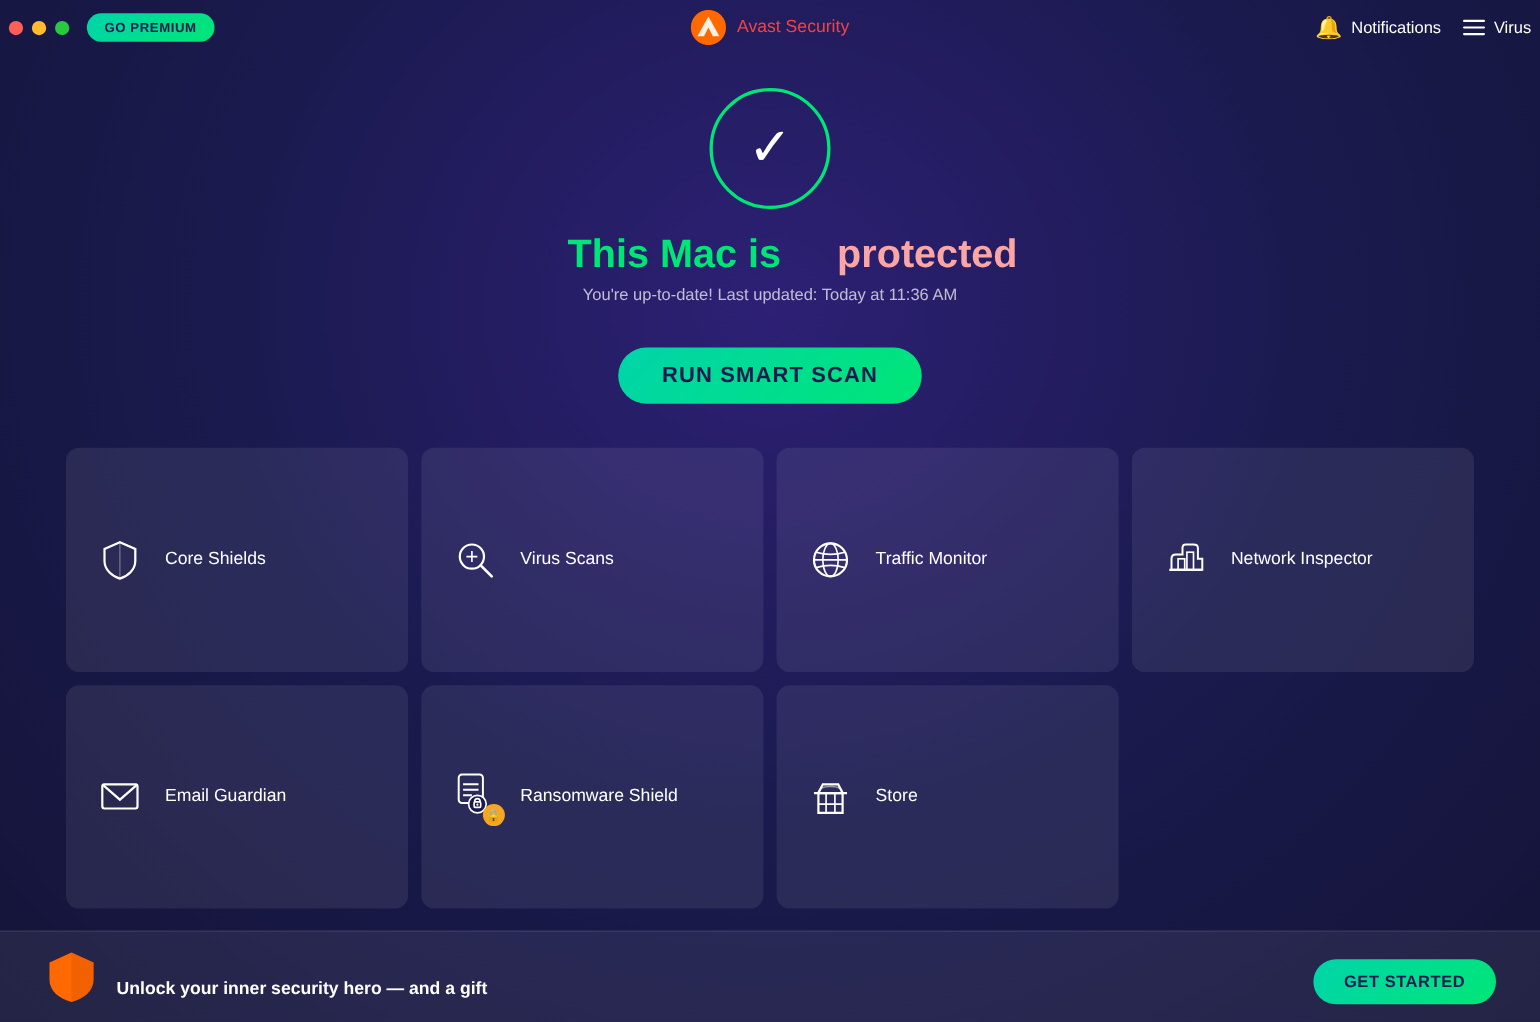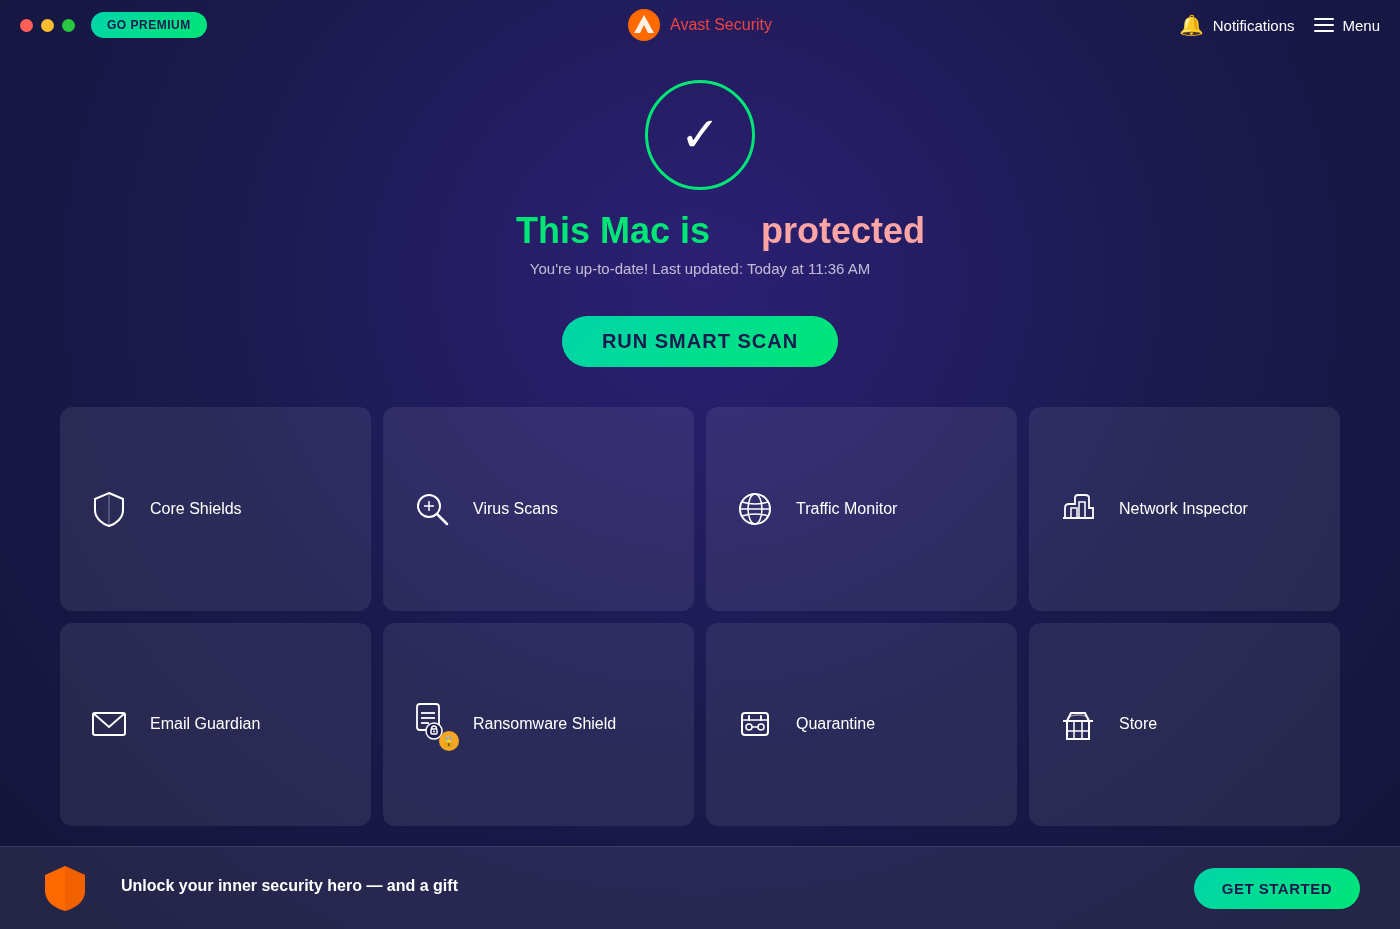--- a/index.html
+++ b/index.html
@@ -26,21 +26,21 @@
       width: 100%;
       height: 100%;
       display: flex;
       flex-direction: column;
     }
 
     
     .titlebar {
       display: flex;
       align-items: center;
-      padding: 12px 20px;
+      padding: 12px 8px;
       height: 50px;
       position: relative;
     }
 
     .window-controls {
       display: flex;
       gap: 8px;
       align-items: center;
     }
 
@@ -233,23 +233,23 @@
       color: white;
       font-size: 16px;
       font-weight: 500;
     }
 
     
     .bottom-banner {
       background: rgba(255,255,255,0.07);
       border-top: 1px solid rgba(255,255,255,0.1);
       display: flex;
-      align-items: center;
+      align-items: flex-end;
       padding: 16px 40px;
-      gap: 31px;
+      gap: 16px;
       min-height: 80px;
     }
 
     .banner-shield {
       width: 50px;
       height: 50px;
       flex-shrink: 0;
     }
 
     .banner-text {
@@ -332,21 +332,21 @@
       <button class="notifications-btn">
         <span class="bell-icon">🔔</span>
         <span>Notifications</span>
       </button>
       <button class="menu-btn">
         <div class="menu-icon">
           <span></span>
             <span></span>
             <span></span>
         </div>
-        <span>Menu</span>
+        <span>Virus</span>
       </button>
     </div>
   </div>
 
   <div class="hero">
     <div class="status-circle">
       <span class="checkmark">✓</span>
     </div>
 
     <h1 class="status-title">
@@ -428,34 +428,20 @@
           <circle cx="27" cy="32" r="8" fill="#1a1a4e" stroke="white" stroke-width="1.5"></circle>
           <rect x="24" y="30" width="6" height="5" rx="1" stroke-width="1.5"></rect>
           <path d="M24.5 30 Q24.5 27 27 27 Q29.5 27 29.5 30" stroke-width="1.5" fill="none"></path>
           <circle cx="27" cy="32.5" r="1" fill="white" stroke="none"></circle>
         </svg>
         <div class="lock-badge">🔒</div>
       </div>
       <span class="card-label">Ransomware Shield</span>
     </div>
 
-    <div class="card">
-      <div class="card-icon">
-        <svg viewBox="0 0 42 42">
-          <rect x="8" y="10" width="26" height="22" rx="3" stroke-width="2"></rect>
-          <line x1="8" y1="17" x2="34" y2="17" stroke-width="1.5"></line>
-          <circle cx="15" cy="24" r="3" stroke-width="1.5"></circle>
-          <circle cx="27" cy="24" r="3" stroke-width="1.5"></circle>
-          <line x1="18" y1="24" x2="24" y2="24" stroke-width="1.5"></line>
-          <line x1="15" y1="13" x2="15" y2="17" stroke-width="2" stroke-linecap="round"></line>
-          <line x1="27" y1="13" x2="27" y2="17" stroke-width="2" stroke-linecap="round"></line>
-        </svg>
-      </div>
-      <span class="card-label">Quarantine</span>
-    </div>
 
     <div class="card">
       <div class="card-icon">
         <svg viewBox="0 0 42 42">
           <path d="M10 36 L10 18 L32 18 L32 36 Z" stroke-width="2"></path>
           <path d="M10 18 L14 10 L28 10 L32 18" stroke-width="2" fill="none"></path>
           <line x1="6" y1="18" x2="36" y2="18" stroke-width="2"></line>
           <line x1="17" y1="18" x2="17" y2="36" stroke-width="1.5"></line>
           <line x1="25" y1="18" x2="25" y2="36" stroke-width="1.5"></line>
           <line x1="10" y1="28" x2="32" y2="28" stroke-width="1.5"></line>

